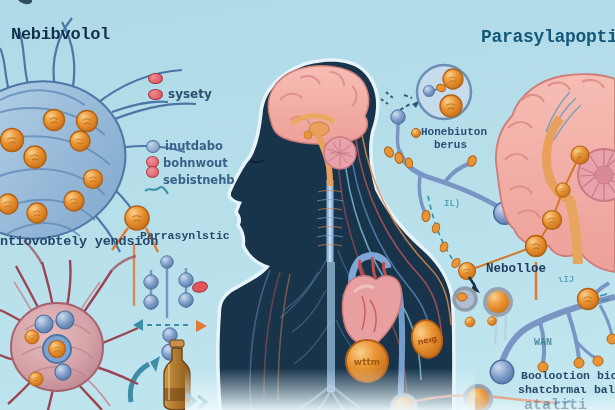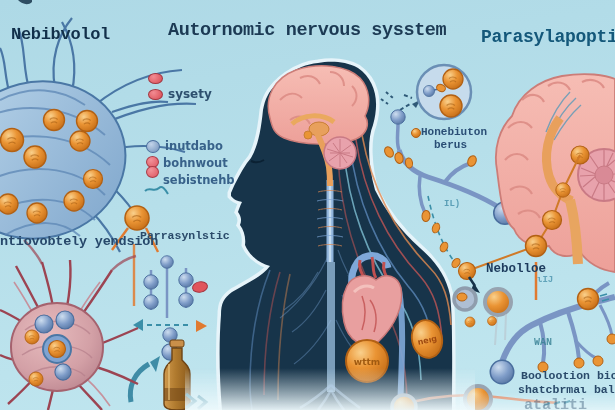--- a/index.html
+++ b/index.html
@@ -25,21 +25,21 @@
   .b-pinkdbl::before,.b-pinkdbl::after{content:"";position:absolute;left:0;width:11px;height:10px;border-radius:50%;
     background:radial-gradient(circle at 35% 30%,#f2929a,#dd5560);border:1px solid #aa3a46;}
   .b-pinkdbl::before{top:0;}.b-pinkdbl::after{top:10px;}
   .b-none{width:12px;height:4px;}
   .lbl-leftneuron{left:0px;top:234px;font-size:13.5px;color:#27486b;letter-spacing:-0.2px;}
   .lbl-parasym{left:140px;top:230px;font-size:11.5px;color:#2a4a6a;text-align:right;}
   .lbl-ganglion{left:421px;top:126px;font-size:11px;color:#2a4e75;}
   .lbl-ganglion2{left:434px;top:139px;font-size:11px;color:#2a4e75;}
   .lbl-il{left:444px;top:199px;font-size:9px;color:#4a93ad;font-weight:bold;opacity:.85;}
   .lbl-nebollol{left:486px;top:262px;font-size:12.5px;color:#1c3a5c;}
-  .lbl-ilj{left:537px;top:275px;font-size:9px;color:#4a93ad;opacity:.8;}
+  .lbl-ilj{left:558px;top:275px;font-size:9px;color:#4a93ad;opacity:.8;}
   .lbl-wan{left:534px;top:337px;font-size:10px;color:#3a8296;opacity:.85;}
   .lbl-br1{left:521px;top:370px;font-size:11.5px;color:#2a4a6a;}
   .lbl-br2{left:518px;top:384px;font-size:11.5px;color:#2a4a6a;}
   .lbl-br3{left:524px;top:398px;font-size:15px;color:#2a4a6a;opacity:.4;}
 </style>
 </head>
 <body>
 
 <div id="stage">
 
@@ -401,21 +401,20 @@
     <circle cx="478" cy="399" r="13" fill="url(#gOr)" stroke="#97a3b0" stroke-width="4"></circle>
     <circle cx="404" cy="407" r="12" fill="url(#gOr)" stroke="#97a3b0" stroke-width="3.5"></circle>
     <path d="M 544,405 L 550,403 M 554,404 L 560,402 M 564,403 L 570,401" stroke="#3a8fa8" stroke-width="2"></path>
   </g>
 
   <rect x="185" y="368" width="290" height="42" fill="url(#gMist)"></rect>
   <rect x="460" y="392" width="155" height="18" fill="url(#gMist)" opacity="0.7"></rect>
 </svg>
 
 <div class="lbl title-left">Nebibvolol</div>
-<div class="lbl title-center">Autornomic nervous sysstem</div>
 <div class="lbl title-right">Parasylapoptic</div>
 
 <div class="legend legend1">
   <div class="lrow">
     <span class="b b-red"></span>
   </div>
   <div class="lrow">
     <span class="b b-red"></span>
     <span>sysety</span>
   </div>

